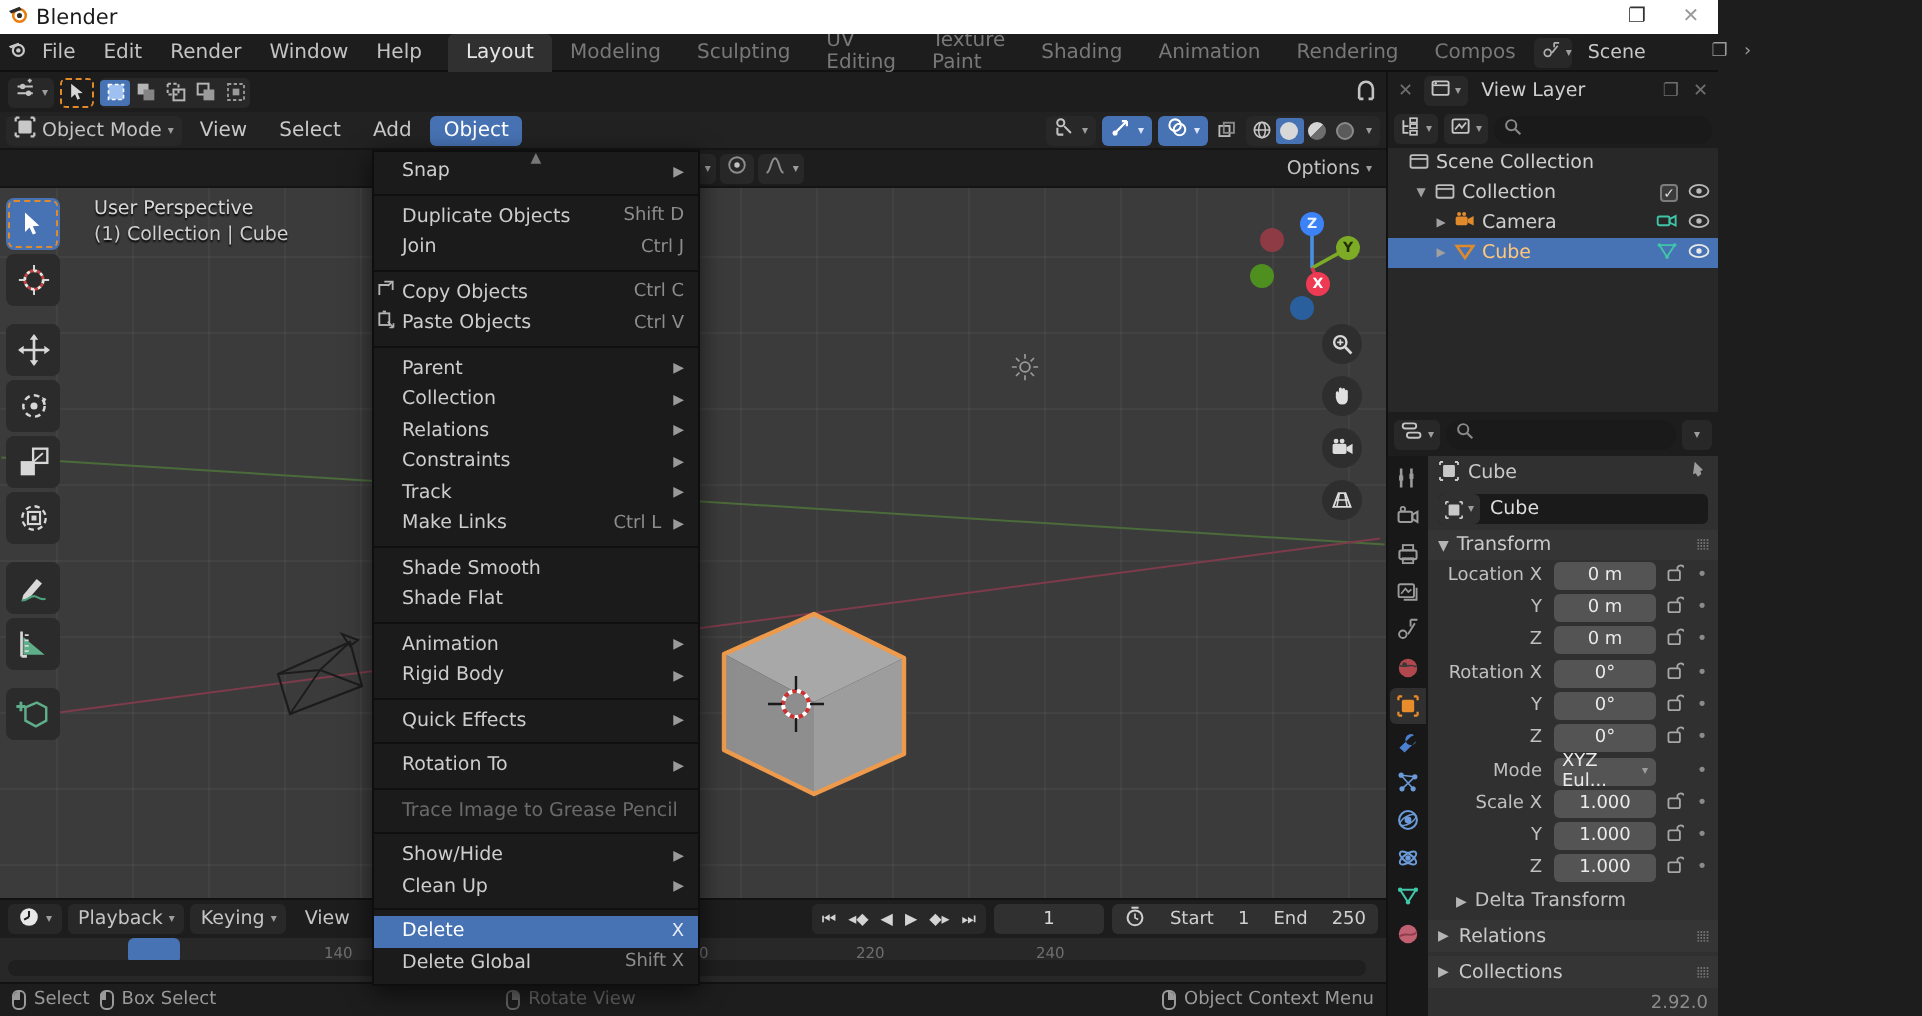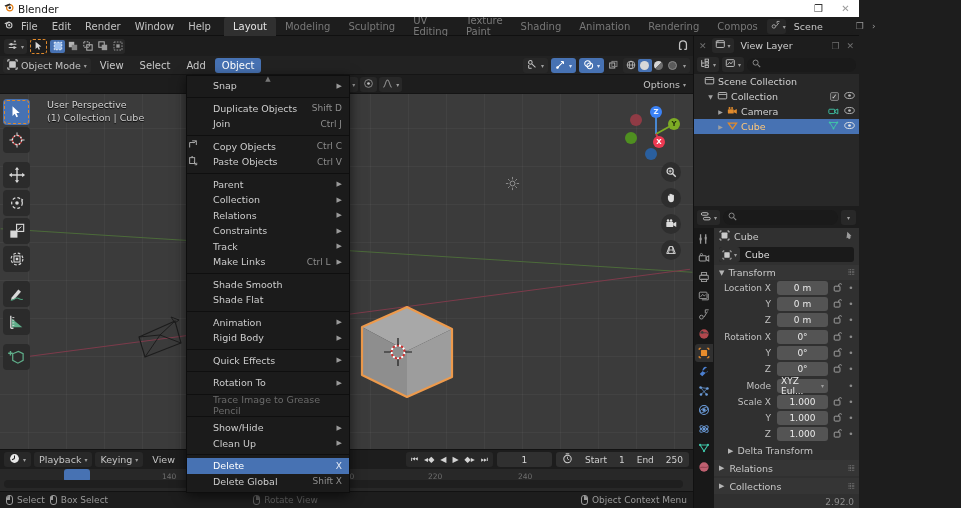--- a/index.html
+++ b/index.html
@@ -178,21 +178,21 @@
   .menu {
     position:absolute; left:186px; top:75px; width:164px; background:#1b1b1b;
     border:1px solid #0e0e0e; box-shadow:0 3px 12px rgba(0,0,0,.6); z-index:50;
     padding:2px 0 3px 0;
   }
   .m-arrowup { position:absolute; top:-1px; left:50%; transform:translateX(-50%); color:#777; font-size:7px; }
   .mrow { height:15.5px; display:flex; align-items:center; padding:0 7px 0 9px; font-size:9.5px; color:#cdcdcd; position:relative;}
   .mrow.hl { background:#4772b3; color:#fff; }
   .mrow.dis { color:#6a6a6a; }
   .mrow .mic { width:13px; margin-left:-8px; font-size:9px; color:#b4b4b4; }
-  .mrow .mtx { flex:1;margin-left:12px; }
+  .mrow .mtx { flex:1; }
   .mrow .msc { color:#8d8d8d; font-size:9px; padding-left:8px;}
   .mrow.hl .msc { color:#e3e9f5; }
   .mrow .marr { color:#9a9a9a; font-size:7px; padding-left:6px;}
   .msep { height:1px; background:#0f0f0f; margin:3px 0; }
 </style>
 </head>
 <body>
 
 <div class="app">
 

